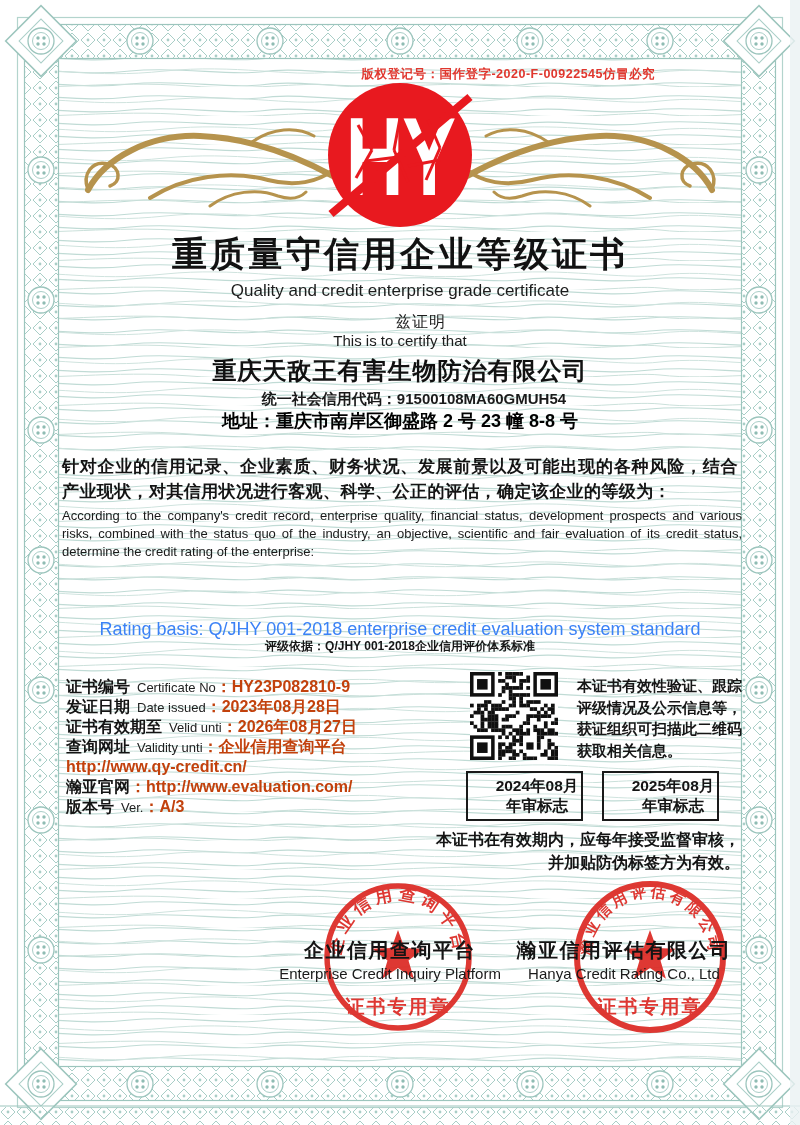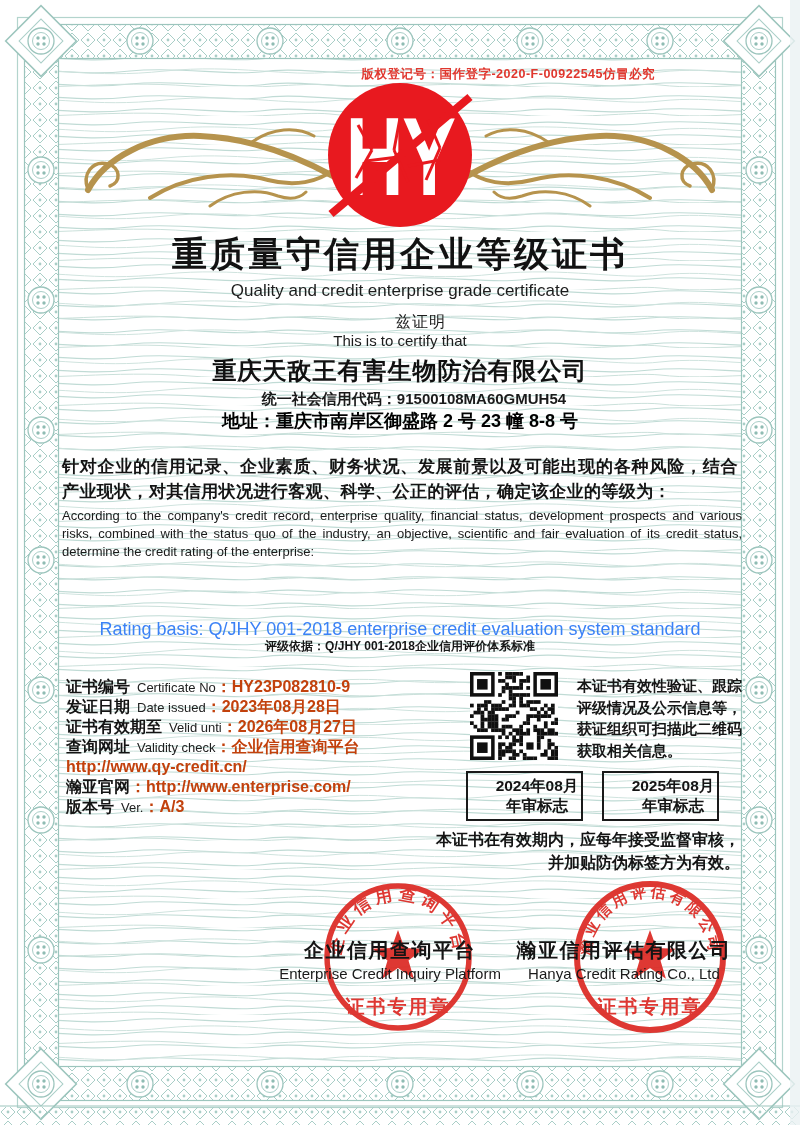--- a/index.html
+++ b/index.html
@@ -185,23 +185,23 @@
   <div class="abs eval-zh">针对企业的信用记录、企业素质、财务状况、发展前景以及可能出现的各种风险，结合产业现状，对其信用状况进行客观、科学、公正的评估，确定该企业的等级为：</div>
   <div class="abs eval-en">According to the company's credit record, enterprise quality, financial status, development prospects and various risks, combined with the status quo of the industry, an objective, scientific and fair evaluation of its credit status, determine the credit rating of the enterprise:</div>
 
   <div class="abs ctr basis-zh">评级依据：Q/JHY 001-2018企业信用评价体系标准</div>
   <div class="abs ctr basis-en">Rating basis: Q/JHY 001-2018 enterprise credit evaluation system standard</div>
 
   <div class="abs details">
     <div class="drow"><span class="dzh">证书编号</span><span class="den">Certificate No</span><span class="dval">：HY23P082810-9</span></div>
     <div class="drow"><span class="dzh">发证日期</span><span class="den">Date issued</span><span class="dval">：2023年08月28日</span></div>
     <div class="drow"><span class="dzh">证书有效期至</span><span class="den">Velid unti</span><span class="dval">：2026年08月27日</span></div>
-    <div class="drow"><span class="dzh">查询网址</span><span class="den">Validity check</span><span class="dval">：企业信用查询平台</span></div>
+    <div class="drow"><span class="dzh">查询网址</span><span class="den">Validity unti</span><span class="dval">：企业信用查询平台</span></div>
     <div class="drow"><span class="dzh"></span><span class="den"></span><span class="dval">http://www.qy-credit.cn/</span></div>
-    <div class="drow"><span class="dzh">瀚亚官网</span><span class="den"></span><span class="dval">：http://www.enterprise.com/</span></div>
+    <div class="drow"><span class="dzh">瀚亚官网</span><span class="den"></span><span class="dval">：http://www.evaluation.com/</span></div>
     <div class="drow"><span class="dzh">版本号</span><span class="den">Ver.</span><span class="dval">：A/3</span></div>
   </div>
 
   <svg class="abs qr-wrap" width="88" height="88" viewBox="0 0 88 88">
     <rect x="0" y="0" width="88" height="88" fill="#ffffff"></rect>
     <g id="qr-modules" fill="#101010">
         <rect x="28.16" y="0.00" width="3.72" height="3.72"></rect>
         <rect x="35.20" y="0.00" width="3.72" height="3.72"></rect>
         <rect x="38.72" y="0.00" width="3.72" height="3.72"></rect>
         <rect x="42.24" y="0.00" width="3.72" height="3.72"></rect>

